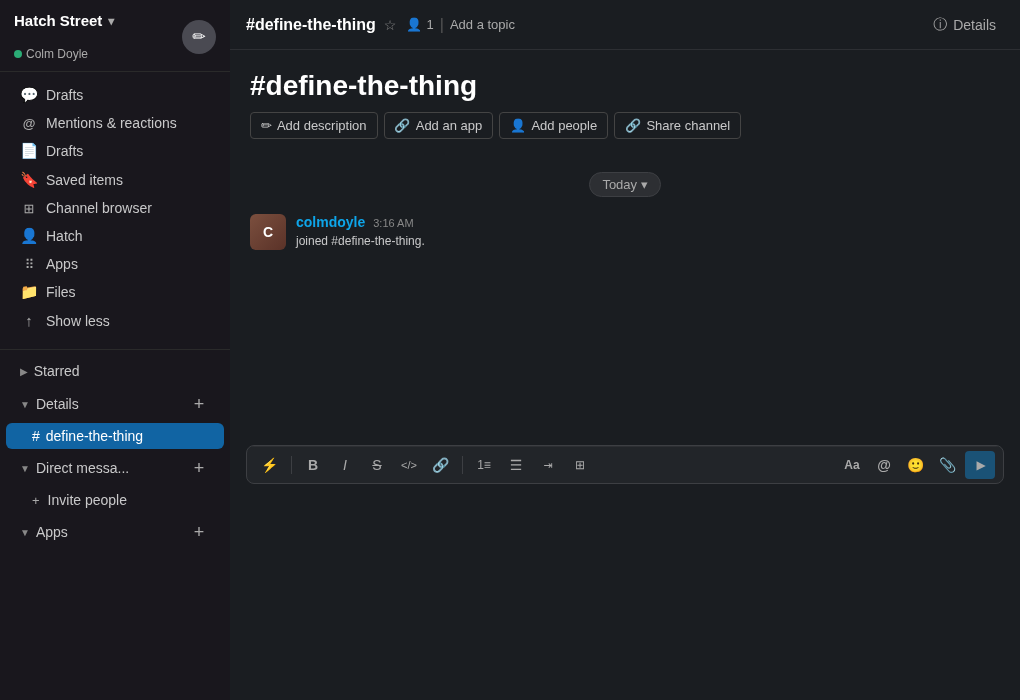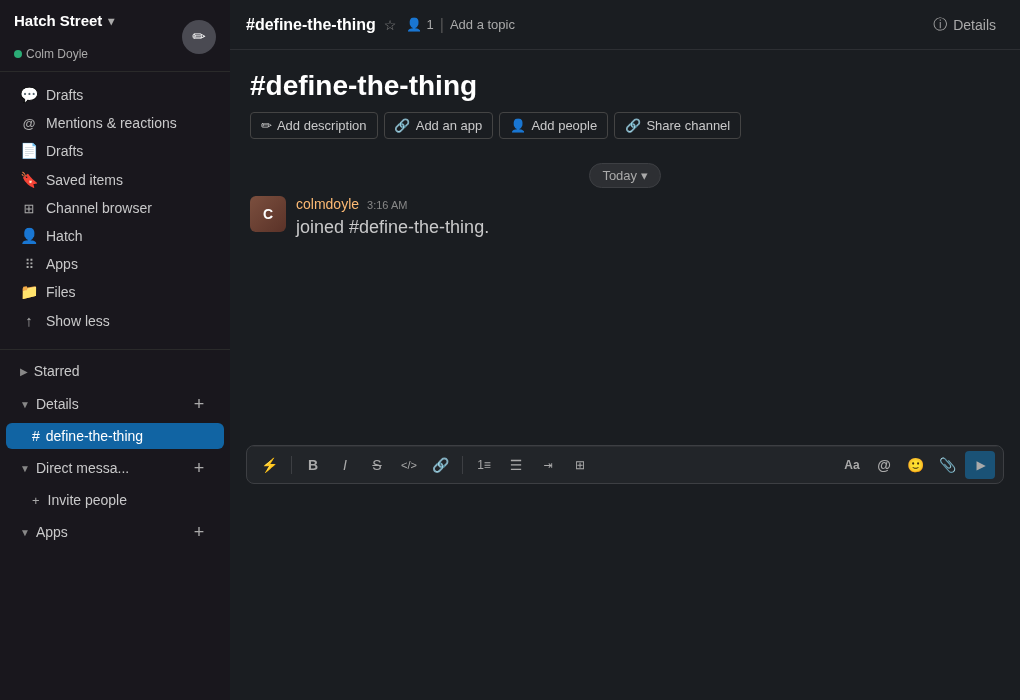--- a/index.html
+++ b/index.html
@@ -304,21 +304,21 @@
       border-radius: 4px;
       font-size: 13px;
       color: #c9c9ca;
       cursor: pointer;
       background: transparent;
     }
 
     .date-separator {
       display: flex;
       justify-content: center;
-      margin: 4px 0;
+      margin: 13px 0;
     }
 
     .date-pill {
       background: #2d2f33;
       border: 1px solid #3d3f43;
       border-radius: 20px;
       padding: 4px 12px;
       font-size: 13px;
       color: #aaa;
       display: flex;
@@ -353,32 +353,32 @@
 
     .message-meta {
       display: flex;
       align-items: baseline;
       gap: 8px;
       margin-bottom: 2px;
     }
 
     .message-author {
       font-size: 14px;
-      font-weight: 400;
-      color: #fdba74;
+      font-weight: 700;
+      color: #0ea5e9;
       cursor: pointer;
     }
 
     .message-time {
       font-size: 11px;
       color: #888;
     }
 
     .message-text {
-      font-size: 18px;
+      font-size: 12px;
       color: #c9c9ca;
       line-height: 1.5;
     }
 
     
     .composer-area {
       padding: 8px 16px 12px;
       border-top: none;
     }
 

